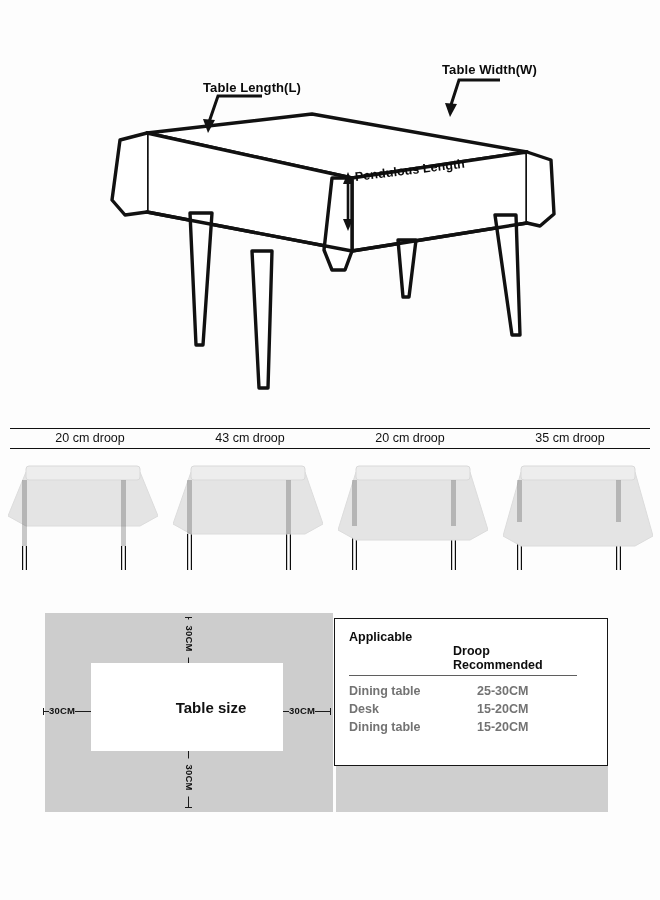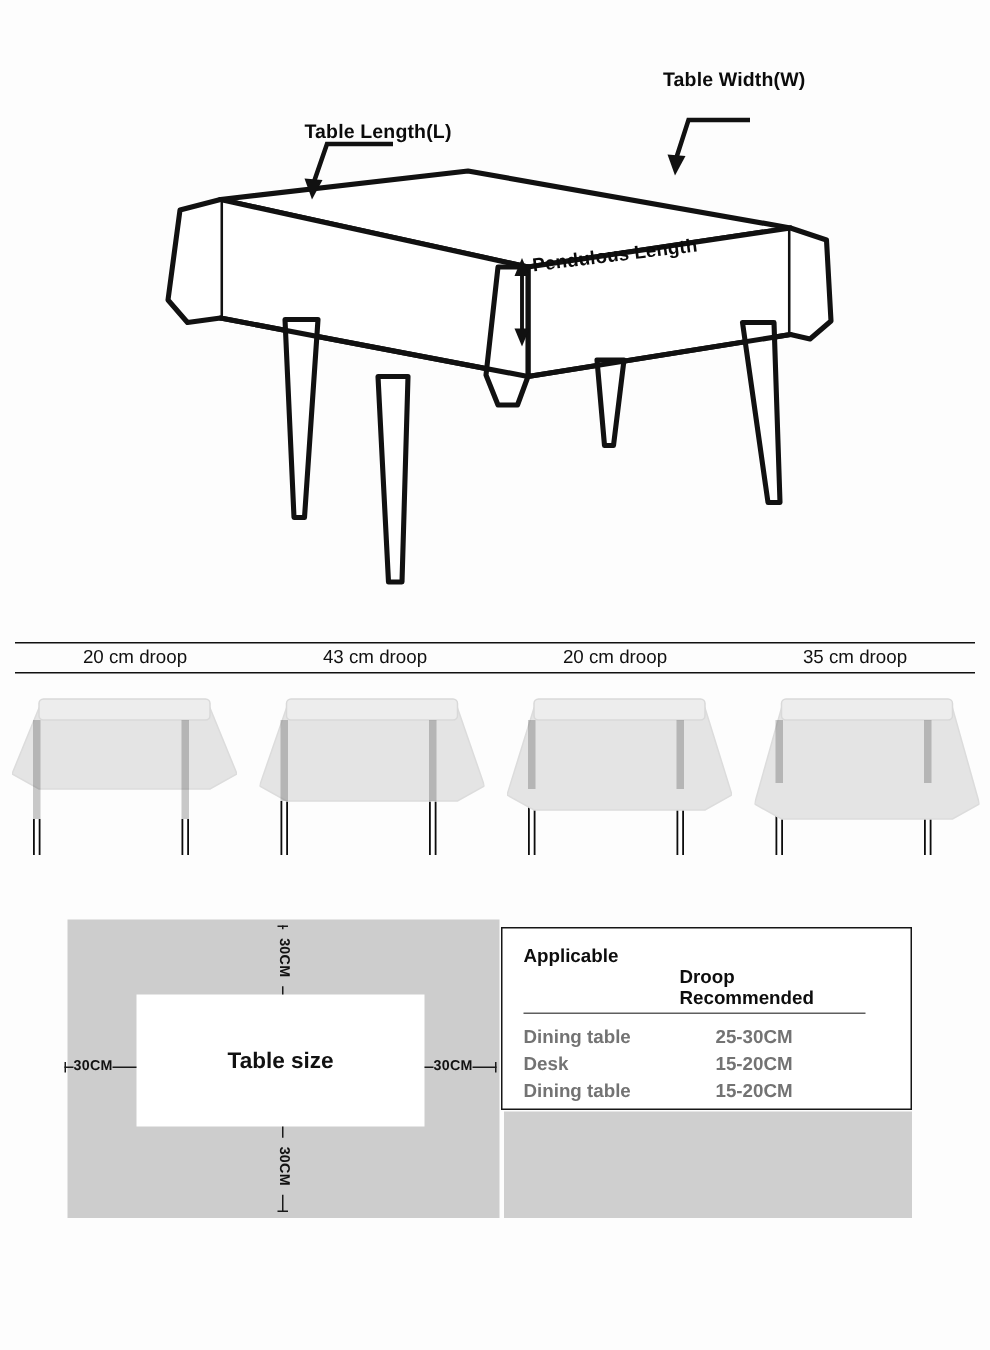--- a/index.html
+++ b/index.html
@@ -18,21 +18,21 @@
   .hero svg{position:absolute;left:0;top:0;}
   .lbl{
     position:absolute;
     font-weight:700;
     font-size:13px;
     letter-spacing:.1px;
     white-space:nowrap;
     color:#0b0b0b;
   }
   #lbl-length{left:203px;top:80px;}
-  #lbl-width{left:442px;top:45px;}
+  #lbl-width{left:442px;top:62px;}
   #lbl-pend{
     left:355px;top:170px;
     font-size:12.5px;
     transform:rotate(-7deg);
     transform-origin:left center;
   }
 
   
   .droop{position:absolute;left:0;top:424px;width:535px;height:150px;}
   .rule{position:absolute;left:10px;width:640px;height:0;border-top:1.6px solid #111;}
@@ -64,36 +64,36 @@
     position:absolute;left:336px;top:741px;width:272px;height:71px;
     background:#cfcfcf;
   }
   .white-center{
     position:absolute;left:91px;top:663px;width:192px;height:88px;
     background:#fff;
   }
   .center-label{
     position:absolute;left:91px;top:663px;width:192px;height:88px;
     display:flex;align-items:center;justify-content:center;
-    font-size:15px;font-weight:700;color:#111;
+    font-size:15px;font-weight:700;color:#111;padding-left:24px;
   }
   .dimline{position:absolute;}
   .dim-v{width:0;border-left:1.5px solid #1a1a1a;}
   .dim-h{height:0;border-top:1.5px solid #1a1a1a;}
   .cap{position:absolute;height:0;border-top:1.6px solid #1a1a1a;width:7px;}
   .capv{position:absolute;width:0;border-left:1.6px solid #1a1a1a;height:7px;}
   .dimtxt{
     position:absolute;font-size:9.5px;font-weight:700;color:#111;
     background:#cdcdcd;white-space:nowrap;letter-spacing:.2px;
   }
   .dimtxt.rot{transform:rotate(90deg);transform-origin:center center;}
 
   
   .specbox{
-    position:absolute;left:334px;top:618px;width:274px;height:122px;
+    position:absolute;left:334px;top:618px;width:274px;height:148px;
     background:#fff;border:1.8px solid #161616;box-sizing:border-box;
   }
   .spec-inner{position:absolute;left:14px;top:11px;right:10px;}
   .spec-head{
     display:flex;font-weight:700;font-size:12.5px;color:#0d0d0d;
     padding-bottom:3px;border-bottom:1.4px solid #5f5f5f;
     width:228px;
   }
   .spec-head .c1{width:104px;}
   .spec-head .c2{flex:1;margin-top:14px;}

